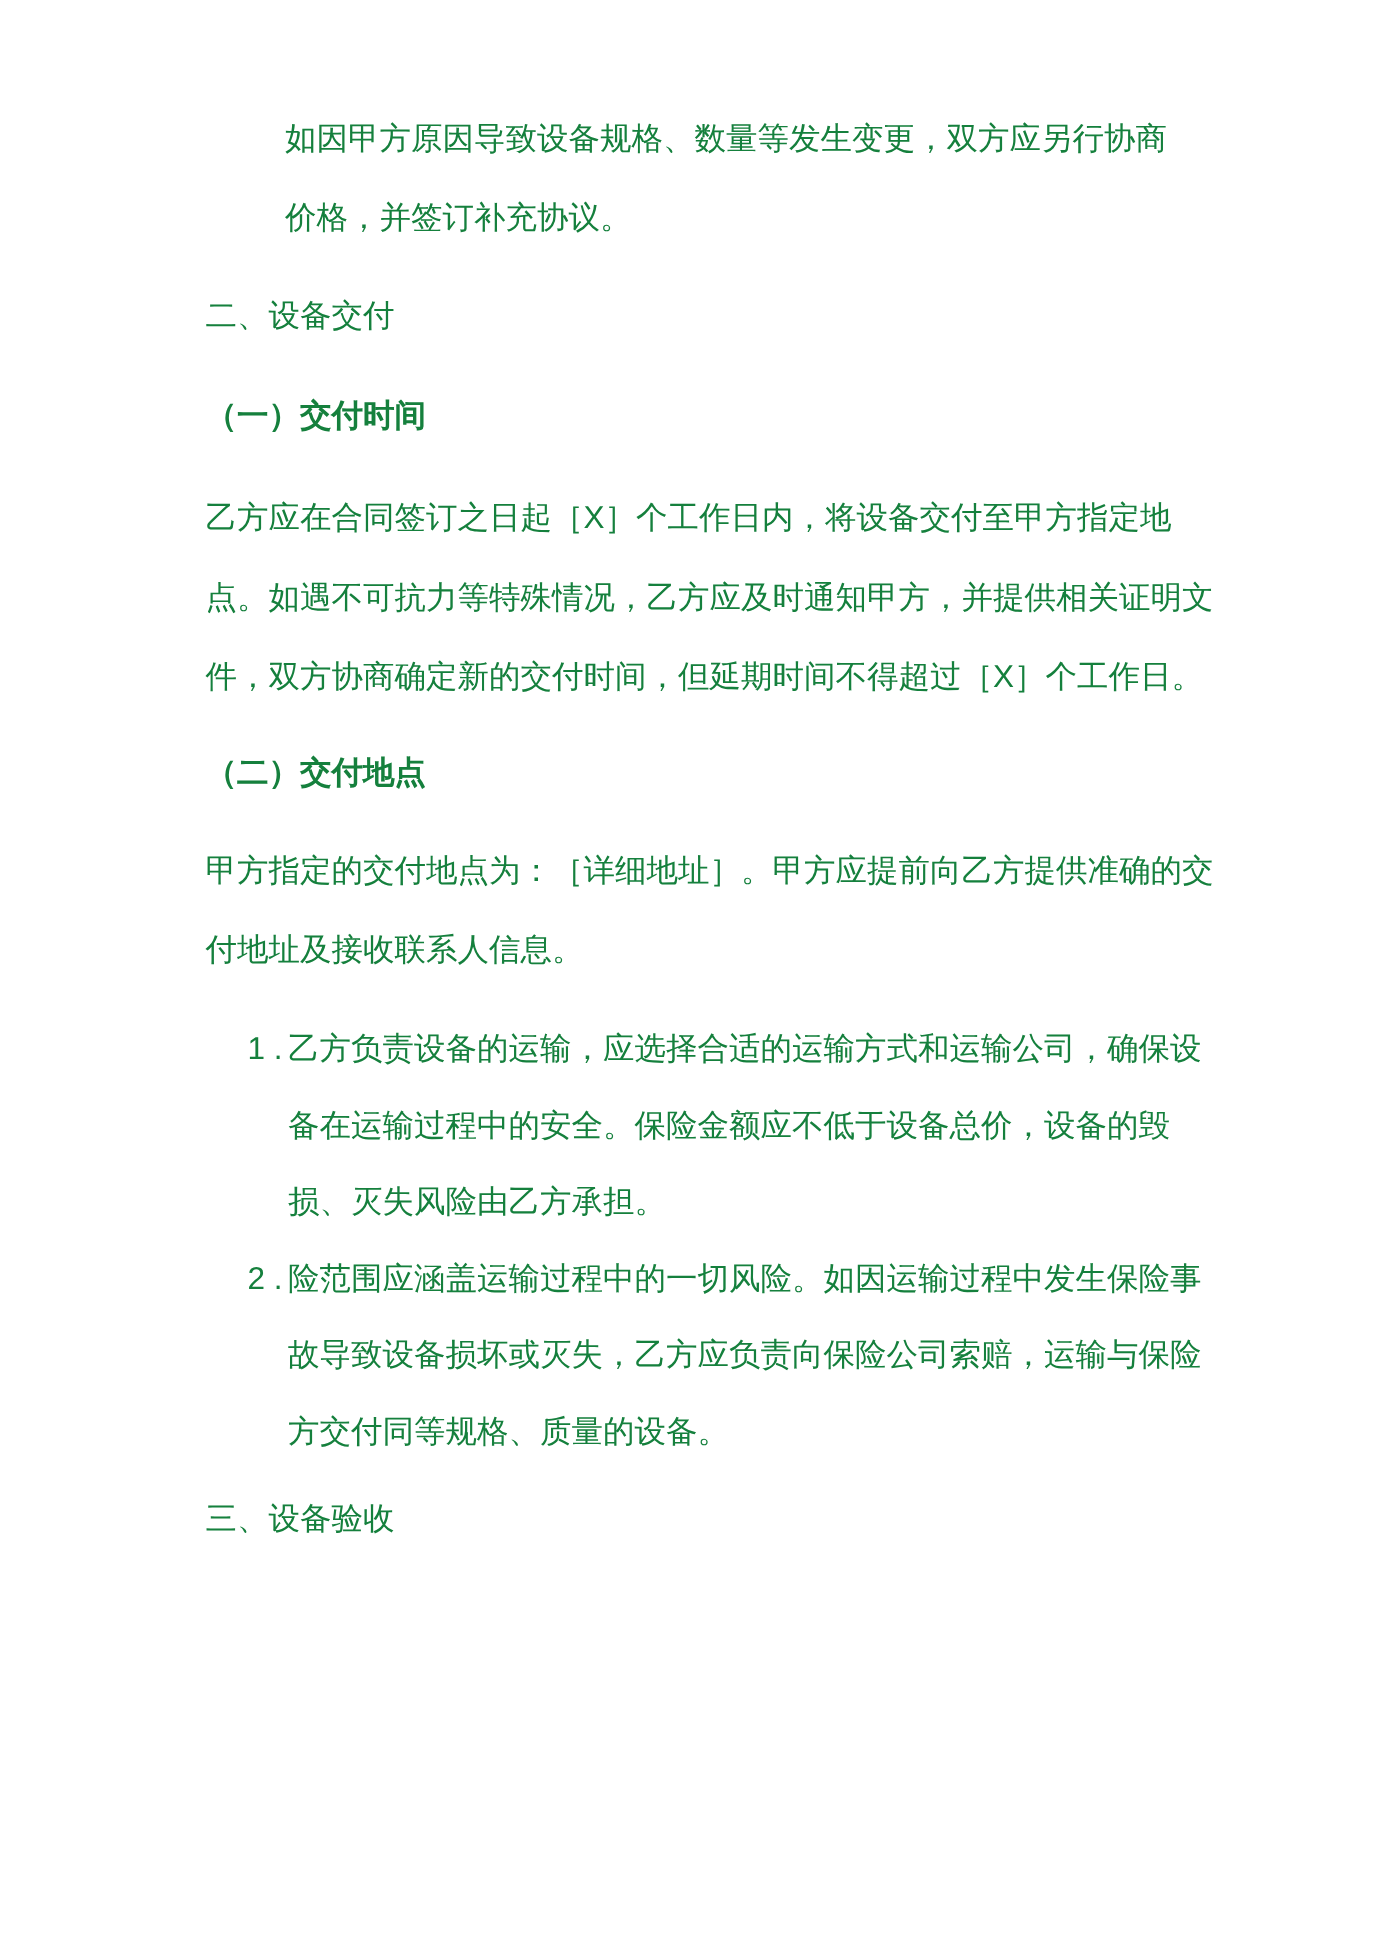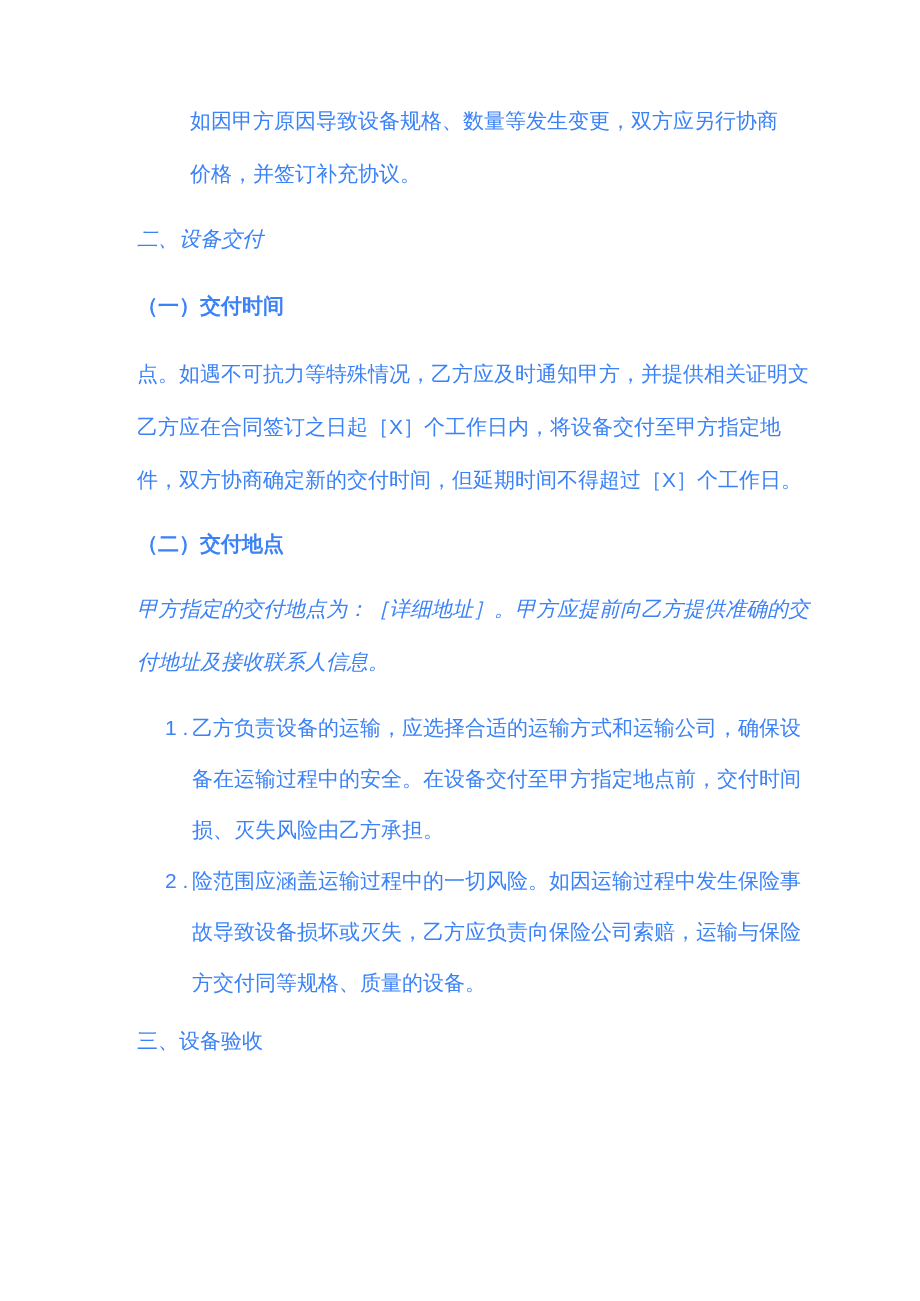--- a/index.html
+++ b/index.html
@@ -5,92 +5,93 @@
   html, body {
     margin: 0;
     padding: 0;
     background: #ffffff;
   }
   .page {
     position: relative;
     width: 920px;
     height: 1301px;
     box-sizing: border-box;
-    padding: 94px 120px 0 137px;
+    padding: 66px 120px 0 137px;
     background: #ffffff;
-    color: #3b82f6;
+    color: #15803d;
     font-family: "Liberation Sans", "DejaVu Sans", sans-serif;
     font-size: 21px;
     overflow: hidden;
   }
   .line { white-space: nowrap; }
   .para { line-height: 53px; }
   .para.indent { margin-left: 53px; }
   .heading-1 {
     line-height: 53px;
     font-weight: 400;
     white-space: nowrap;
   }
   .heading-2 {
     line-height: 53px;
     font-weight: 700;
     white-space: nowrap;
+    font-family: Liberation Serif, serif;
   }
   .list-item {
     display: flex;
     align-items: flex-start;
     line-height: 51px;
   }
   .list-marker {
     flex: 0 0 27px;
     margin-left: 28px;
     white-space: nowrap;
   }
   .list-lines { flex: 0 0 auto; }
   .mt0  { margin-top: 0; }
   .mt6  { margin-top: 6px; }
   .mt11 { margin-top: 11px; }
-  .mt12 { margin-top: 12px; font-style: italic; }
+  .mt12 { margin-top: 12px; }
   .mt13 { margin-top: 13px; }
   .mt14 { margin-top: 14px; }
   .mt15 { margin-top: 15px; }
 </style>
 </head>
 <body>
 
 <div class="page">
 
   <div class="para indent">
     <div class="line">如因甲方原因导致设备规格、数量等发生变更，双方应另行协商</div>
     <div class="line">价格，并签订补充协议。</div>
   </div>
 
   <div class="heading-1 mt12">二、设备交付</div>
 
   <div class="heading-2 mt14">（一）交付时间</div>
 
   <div class="para mt15">
+    <div class="line">乙方应在合同签订之日起［X］个工作日内，将设备交付至甲方指定地</div>
     <div class="line">点。如遇不可抗力等特殊情况，乙方应及时通知甲方，并提供相关证明文</div>
-    <div class="line">乙方应在合同签订之日起［X］个工作日内，将设备交付至甲方指定地</div>
     <div class="line">件，双方协商确定新的交付时间，但延期时间不得超过［X］个工作日。</div>
   </div>
 
   <div class="heading-2 mt11">（二）交付地点</div>
 
   <div class="para mt12">
     <div class="line">甲方指定的交付地点为：［详细地址］。甲方应提前向乙方提供准确的交</div>
     <div class="line">付地址及接收联系人信息。</div>
   </div>
 
 
   <div class="list-item mt14">
     <span class="list-marker">1 .</span>
     <div class="list-lines">
       <div class="line">乙方负责设备的运输，应选择合适的运输方式和运输公司，确保设</div>
-      <div class="line">备在运输过程中的安全。在设备交付至甲方指定地点前，交付时间</div>
+      <div class="line">备在运输过程中的安全。保险金额应不低于设备总价，设备的毁</div>
       <div class="line">损、灭失风险由乙方承担。</div>
     </div>
   </div>
 
   <div class="list-item mt0">
     <span class="list-marker">2 .</span>
     <div class="list-lines">
       <div class="line">险范围应涵盖运输过程中的一切风险。如因运输过程中发生保险事</div>
       <div class="line">故导致设备损坏或灭失，乙方应负责向保险公司索赔，运输与保险</div>
       <div class="line">方交付同等规格、质量的设备。</div>

